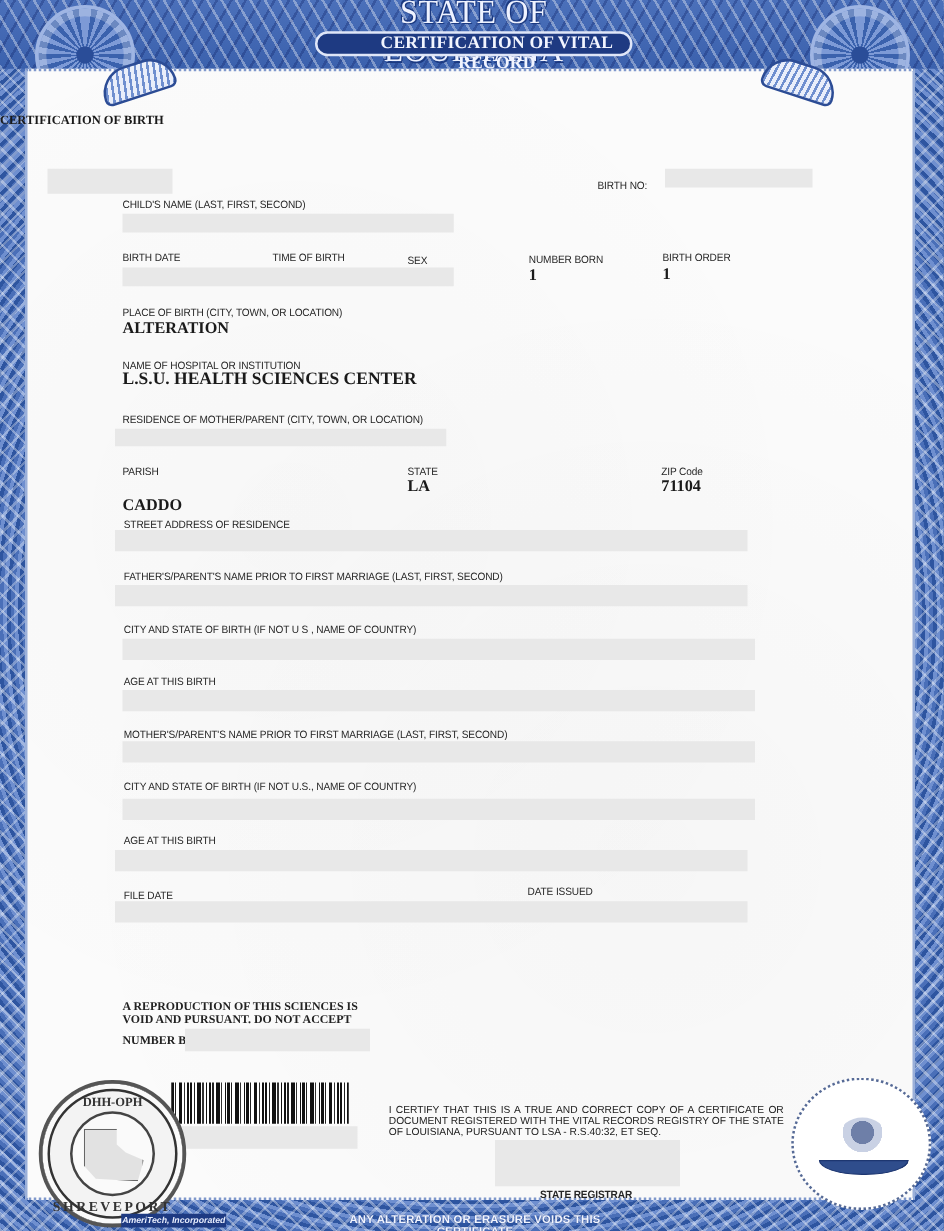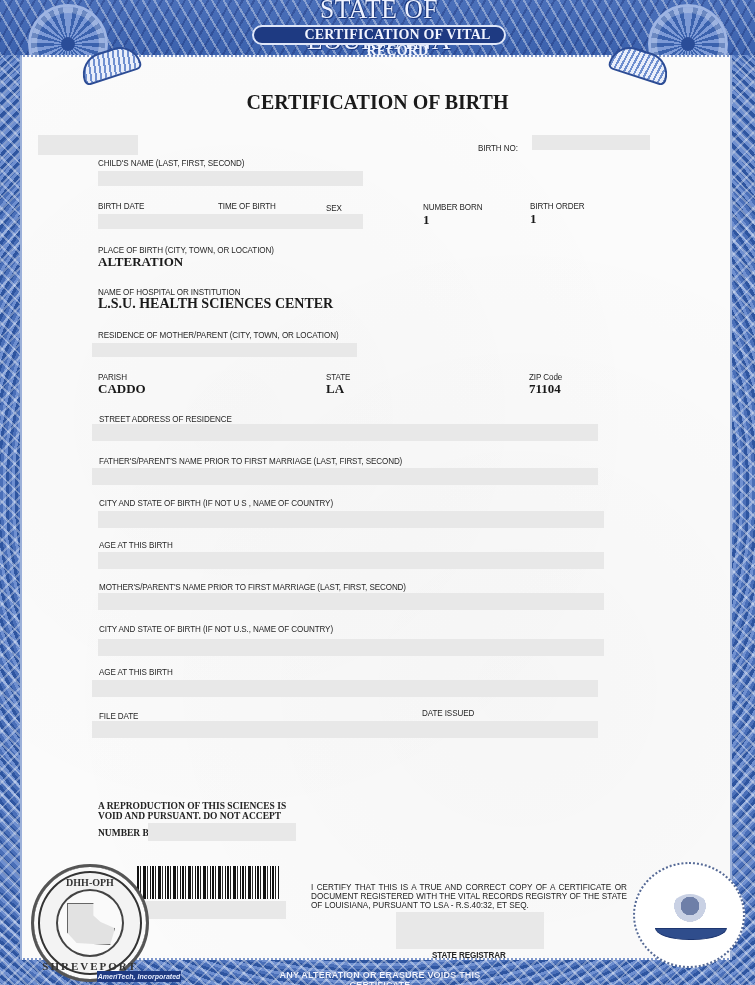--- a/index.html
+++ b/index.html
@@ -55,22 +55,22 @@
     transform: scaleX(0.95);
   }
   .vital-pill {
     position: absolute; left: 252px; top: 25px; width: 254px; height: 20px;
     background: #1e3a82; border: 2px solid #dfe6f8; border-radius: 10px;
     color: #f2f5ff; font-family: "Liberation Serif", serif; font-weight: bold;
     font-size: 14px; line-height: 16px; text-align: center; letter-spacing: 0.2px; padding-left: 37px;
   }
 
   .doc-title {
-    position: absolute; left: 0; width: 755px; top: 91px; text-align: center;
-    font-family: "Liberation Serif", serif; font-weight: bold; font-size: 20px; color: #1a1a1a;
+    position: absolute; left: 0; width: 755px; top: 91px; 
+    font-family: "Liberation Serif", serif; font-weight: bold; font-size: 10px; color: #1a1a1a;
   }
 
   .lbl {
     position: absolute; font-family: "Liberation Sans", sans-serif; font-size: 8.5px;
     color: #262626; letter-spacing: -0.1px; white-space: nowrap; transform: scaleX(0.95);
     transform-origin: left center;
   }
   .val {
     position: absolute; font-family: "Liberation Serif", serif; font-weight: bold;
     font-size: 13px; color: #1a1a1a; white-space: nowrap;
@@ -186,21 +186,21 @@
 <div class="lbl" style="left:98px;top:245px;">PLACE OF BIRTH (CITY, TOWN, OR LOCATION)</div>
 <div class="val" style="left:98px;top:254px;">ALTERATION</div>
 
 <div class="lbl" style="left:98px;top:287px;">NAME OF HOSPITAL OR INSTITUTION</div>
 <div class="val" style="left:98px;top:296px;font-size:14px;">L.S.U. HEALTH SCIENCES CENTER</div>
 
 <div class="lbl" style="left:98px;top:330px;">RESIDENCE OF MOTHER/PARENT (CITY, TOWN, OR LOCATION)</div>
 <div class="redact" style="left:92px;top:343px;width:265px;height:14px;"></div>
 
 <div class="lbl" style="left:98px;top:372px;">PARISH</div>
-<div class="val" style="left:98px;top:381px;">CADDO</div>
+<div class="val" style="left:98px;top:396px;">CADDO</div>
 <div class="lbl" style="left:326px;top:372px;">STATE</div>
 <div class="val" style="left:326px;top:381px;">LA</div>
 <div class="lbl" style="left:529px;top:372px;">ZIP Code</div>
 <div class="val" style="left:529px;top:381px;">71104</div>
 
 <div class="lbl" style="left:99px;top:414px;">STREET ADDRESS OF RESIDENCE</div>
 <div class="redact" style="left:92px;top:424px;width:506px;height:17px;"></div>
 
 <div class="lbl" style="left:99px;top:456px;">FATHER'S/PARENT'S NAME PRIOR TO FIRST MARRIAGE (LAST, FIRST, SECOND)</div>
 <div class="redact" style="left:92px;top:468px;width:506px;height:17px;"></div>

